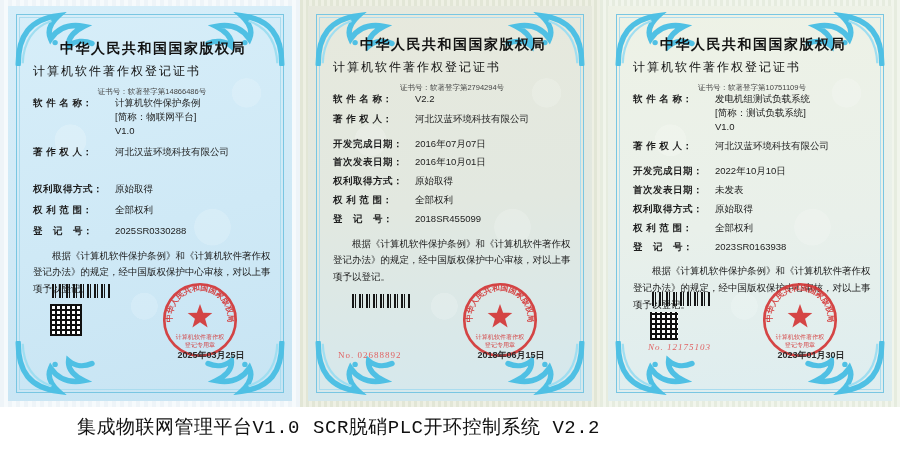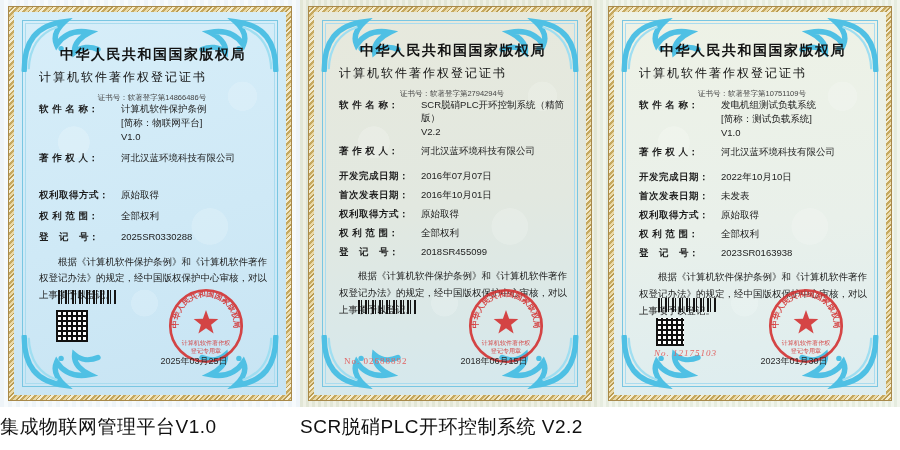--- a/index.html
+++ b/index.html
@@ -4,21 +4,21 @@
 <style>
   * { margin:0; padding:0; box-sizing:border-box; }
   html,body { width:900px; height:450px; background:#ffffff; font-family:"Liberation Sans", sans-serif; overflow:hidden; }
   .strip { display:flex; width:900px; height:407px; }
 
   .cert { position:relative; width:300px; height:407px; }
   .c0 { background:repeating-linear-gradient(90deg,#eef4f8 0 4px,#f6fafc 4px 8px); }
   .c1 { background:repeating-linear-gradient(90deg,#e2e6d6 0 3px,#eef0e4 3px 6px); }
   .c2 { background:repeating-linear-gradient(90deg,#e6ecdf 0 3px,#f1f5ec 3px 6px); }
 
-  .gold { position:absolute; left:8px; right:8px; top:6px; bottom:6px; padding:6px;
+  .gold { position:absolute; left:8px; right:8px; top:6px; bottom:6px; 
           background:repeating-linear-gradient(135deg,#c6a95f 0 2px,#ead9a8 2px 4px,#b89a50 4px 5px,#f3ecd2 5px 7px);
           box-shadow:inset 0 0 0 1px #a8894a, 0 0 0 1px #d8c econ; box-shadow:inset 0 0 0 1px #a8894a; }
 
   .paper { position:relative; width:100%; height:100%; overflow:hidden; }
   .p0 { background:linear-gradient(165deg,#d7eef9 0%,#cfe9f6 55%,#c7e4f3 100%); }
   .p1 { background:linear-gradient(175deg,#e7e9dd 0%,#e2e8e0 50%,#d4e8ee 100%); }
   .p2 { background:linear-gradient(175deg,#eef2e6 0%,#e9f0ea 55%,#ddedf0 100%); }
   .paper::before { content:""; position:absolute; inset:0; opacity:.35; pointer-events:none;
      background:
        radial-gradient(circle 26px at 22% 34%, rgba(255,255,255,.55) 60%, transparent 62%),
@@ -53,24 +53,24 @@
   .barcode { position:absolute; left:44px; top:278px; width:58px; height:14px; z-index:4;
      background:repeating-linear-gradient(90deg,#151515 0 2px,transparent 2px 3px,#151515 3px 4px,transparent 4px 7px,#151515 7px 9px,transparent 9px 10px,#151515 10px 11px,transparent 11px 14px); }
   .qr { position:absolute; left:42px; top:298px; width:32px; height:32px; z-index:4;
      background-color:#f4f8f8;
      background-image:repeating-linear-gradient(0deg,#111 0 2px,transparent 2px 5px),repeating-linear-gradient(90deg,#111 0 2px,rgba(255,255,255,.9) 2px 5px); }
   .serial { position:absolute; font-size:9px; letter-spacing:1px; color:#e06363; z-index:4; font-family:"Liberation Serif", serif; }
   .serial.s1 { left:30px; top:344px; }
   .serial.s2 { left:40px; top:336px;font-style:italic; }
 
   .seal { position:absolute; left:154px; top:276px; width:76px; height:76px; opacity:.9; z-index:5; }
-  .sealdate { position:absolute; left:132px; top:343px; width:96px; text-align:center; font-size:9px; font-weight:normal; color:#2a2a2a; z-index:6; }
+  .sealdate { position:absolute; left:155px; top:343px; width:96px; text-align:center; font-size:9px; font-weight:bold; color:#2a2a2a; z-index:6; }
 
   .captions { display:flex; width:900px; height:43px; background:#ffffff; }
-  .caption { width:300px; text-align:left; font-size:19px; color:#101010; padding-top:7px; letter-spacing:.5px; font-family:Liberation Sans, sans-serif; }
+  .caption { width:300px; text-align:right; font-size:19px; color:#101010; padding-top:7px; letter-spacing:.5px; font-family:Liberation Mono, monospace; }
 </style>
 </head>
 <body>
 
 <div class="strip">
 
   <div class="cert c0">
     <div class="gold">
       <div class="paper p0">
         <div class="thinline"></div>
@@ -172,21 +172,20 @@
           </svg>
 
         <div class="content">
           <div class="h1">中华人民共和国国家版权局</div>
           <div class="h2">计算机软件著作权登记证书</div>
           <div class="certno">证书号：软著登字第2794294号</div>
           <div class="rows">
             <div class="row">
               <div class="lbl">软 件 名 称：</div>
               <div class="val">
-                  <div>SCR脱硝PLC开环控制系统（精简版）</div>
                   <div>V2.2</div>
                 </div>
             </div>
             <div class="row">
               <div class="lbl">著 作 权 人：</div>
               <div class="val">河北汉蓝环境科技有限公司</div>
             </div>
             <div class="gap6"></div>
             <div class="row">
               <div class="lbl">开发完成日期：</div>

